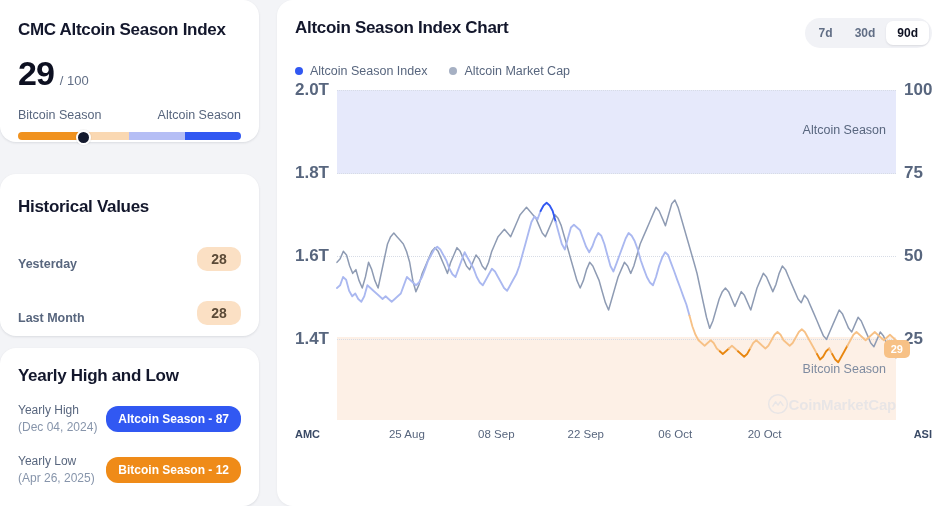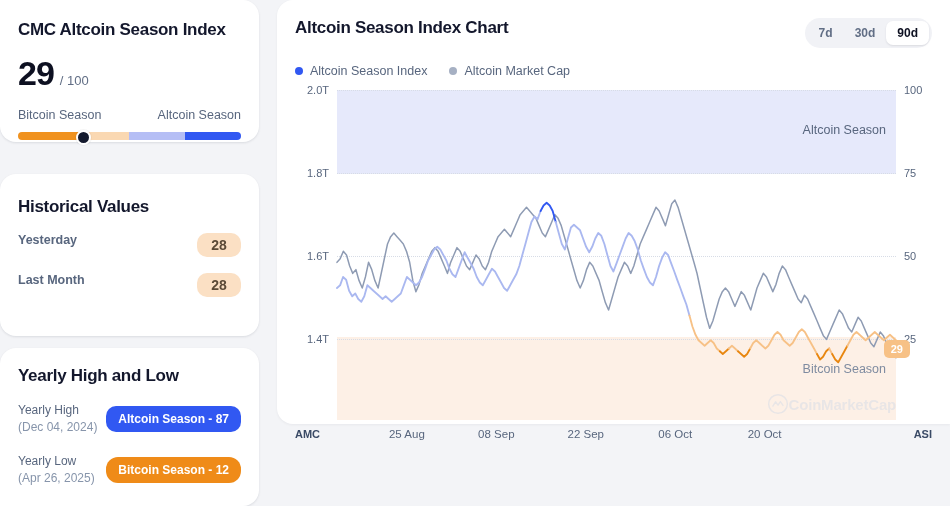--- a/index.html
+++ b/index.html
@@ -54,41 +54,41 @@
   .seg3 { width: 25%; background: #b5bef5; }
   .seg4 { width: 25%; background: #3158f2; }
   .knob {
     position: absolute; left: 29%; top: -2px;
     width: 15px; height: 15px; margin-left: -7px;
     border-radius: 50%; background: #141a2e;
     border: 2px solid #ffffff;
     box-shadow: 0 0 0 1px rgba(0,0,0,0.04);
   }
 
-  .hist-row { display: flex; align-items: flex-start; justify-content: space-between; margin-top: 16px; }
+  .hist-row { display: flex; align-items: flex-end; justify-content: space-between; margin-top: 30px; }
   .hist-label { font-size: 12.5px; color: #58667e; font-weight: bold; }
   .hist-badge {
     background: #fbe0c4; color: #5b4a37;
     font-size: 14px; font-weight: bold;
     border-radius: 10px; padding: 4px 14px; min-width: 44px; text-align: center;
   }
 
   .hl-row { display: flex; align-items: center; justify-content: space-between; margin-top: 16px; }
   .hl-left { font-size: 12px; color: #58667e; line-height: 1.45; }
   .hl-left .hl-sub { color: #8795ab; }
   .hl-pill {
     font-size: 12px; font-weight: bold; color: #fff;
     border-radius: 12px; padding: 6px 12px; white-space: nowrap;
   }
-  .pill-alt { background: #3158f2; border-radius: 10px; }
+  .pill-alt { background: #3158f2; }
   .pill-btc { background: #ef8b18; }
 
   
   .right-panel {
-    flex: 1; height: 424px; background: #ffffff;
+    flex: 1; height: 506px; background: #ffffff;
     border-top-left-radius: 16px; border-bottom-left-radius: 16px;
     position: relative; padding: 0 18px 0 18px;
     box-shadow: 0 1px 3px rgba(16,24,40,0.05);
   }
   .chart-head { display: flex; align-items: flex-start; justify-content: space-between; padding-top: 18px; }
   .chart-title { font-size: 17px; font-weight: bold; color: #13172c; letter-spacing: -0.3px; }
   .range-group { display: flex; background: #f1f2f6; border-radius: 15px; padding: 3px; }
   .range-btn {
     font-size: 12px; font-weight: bold; color: #616e85;
     padding: 5px 11px; border-radius: 7px; cursor: pointer;
@@ -117,21 +117,21 @@
     border-top: 1px dotted #d7dce6;
   }
   .band-caption {
     position: absolute; right: 10px;
     font-size: 12.5px; color: #58667e;
   }
   .cap-alt { top: 33px; }
   .cap-btc { top: 272px; color: #7e8ba0; }
 
   .ylabel-left, .ylabel-right {
-    position: absolute; font-size: 11px; color: #58667e;
+    position: absolute; font-size: 17px; color: #58667e; font-weight: bold;
   }
   .ylabel-left { right: calc(100% + 8px); transform: translateY(-50%); white-space: nowrap; }
   .ylabel-right { left: calc(100% + 8px); transform: translateY(-50%); white-space: nowrap; }
 
   .axis-name { position: absolute; font-size: 11px; font-weight: bold; color: #3a4a66; }
   .axis-amc { left: 0; top: 338px; }
   .axis-asi { right: 0; top: 338px; }
 
   .xlabels { position: absolute; left: 42px; right: 36px; top: 338px; height: 20px; }
   .xlabel { position: absolute; font-size: 11.5px; color: #58667e; transform: translateX(-50%); white-space: nowrap; }

